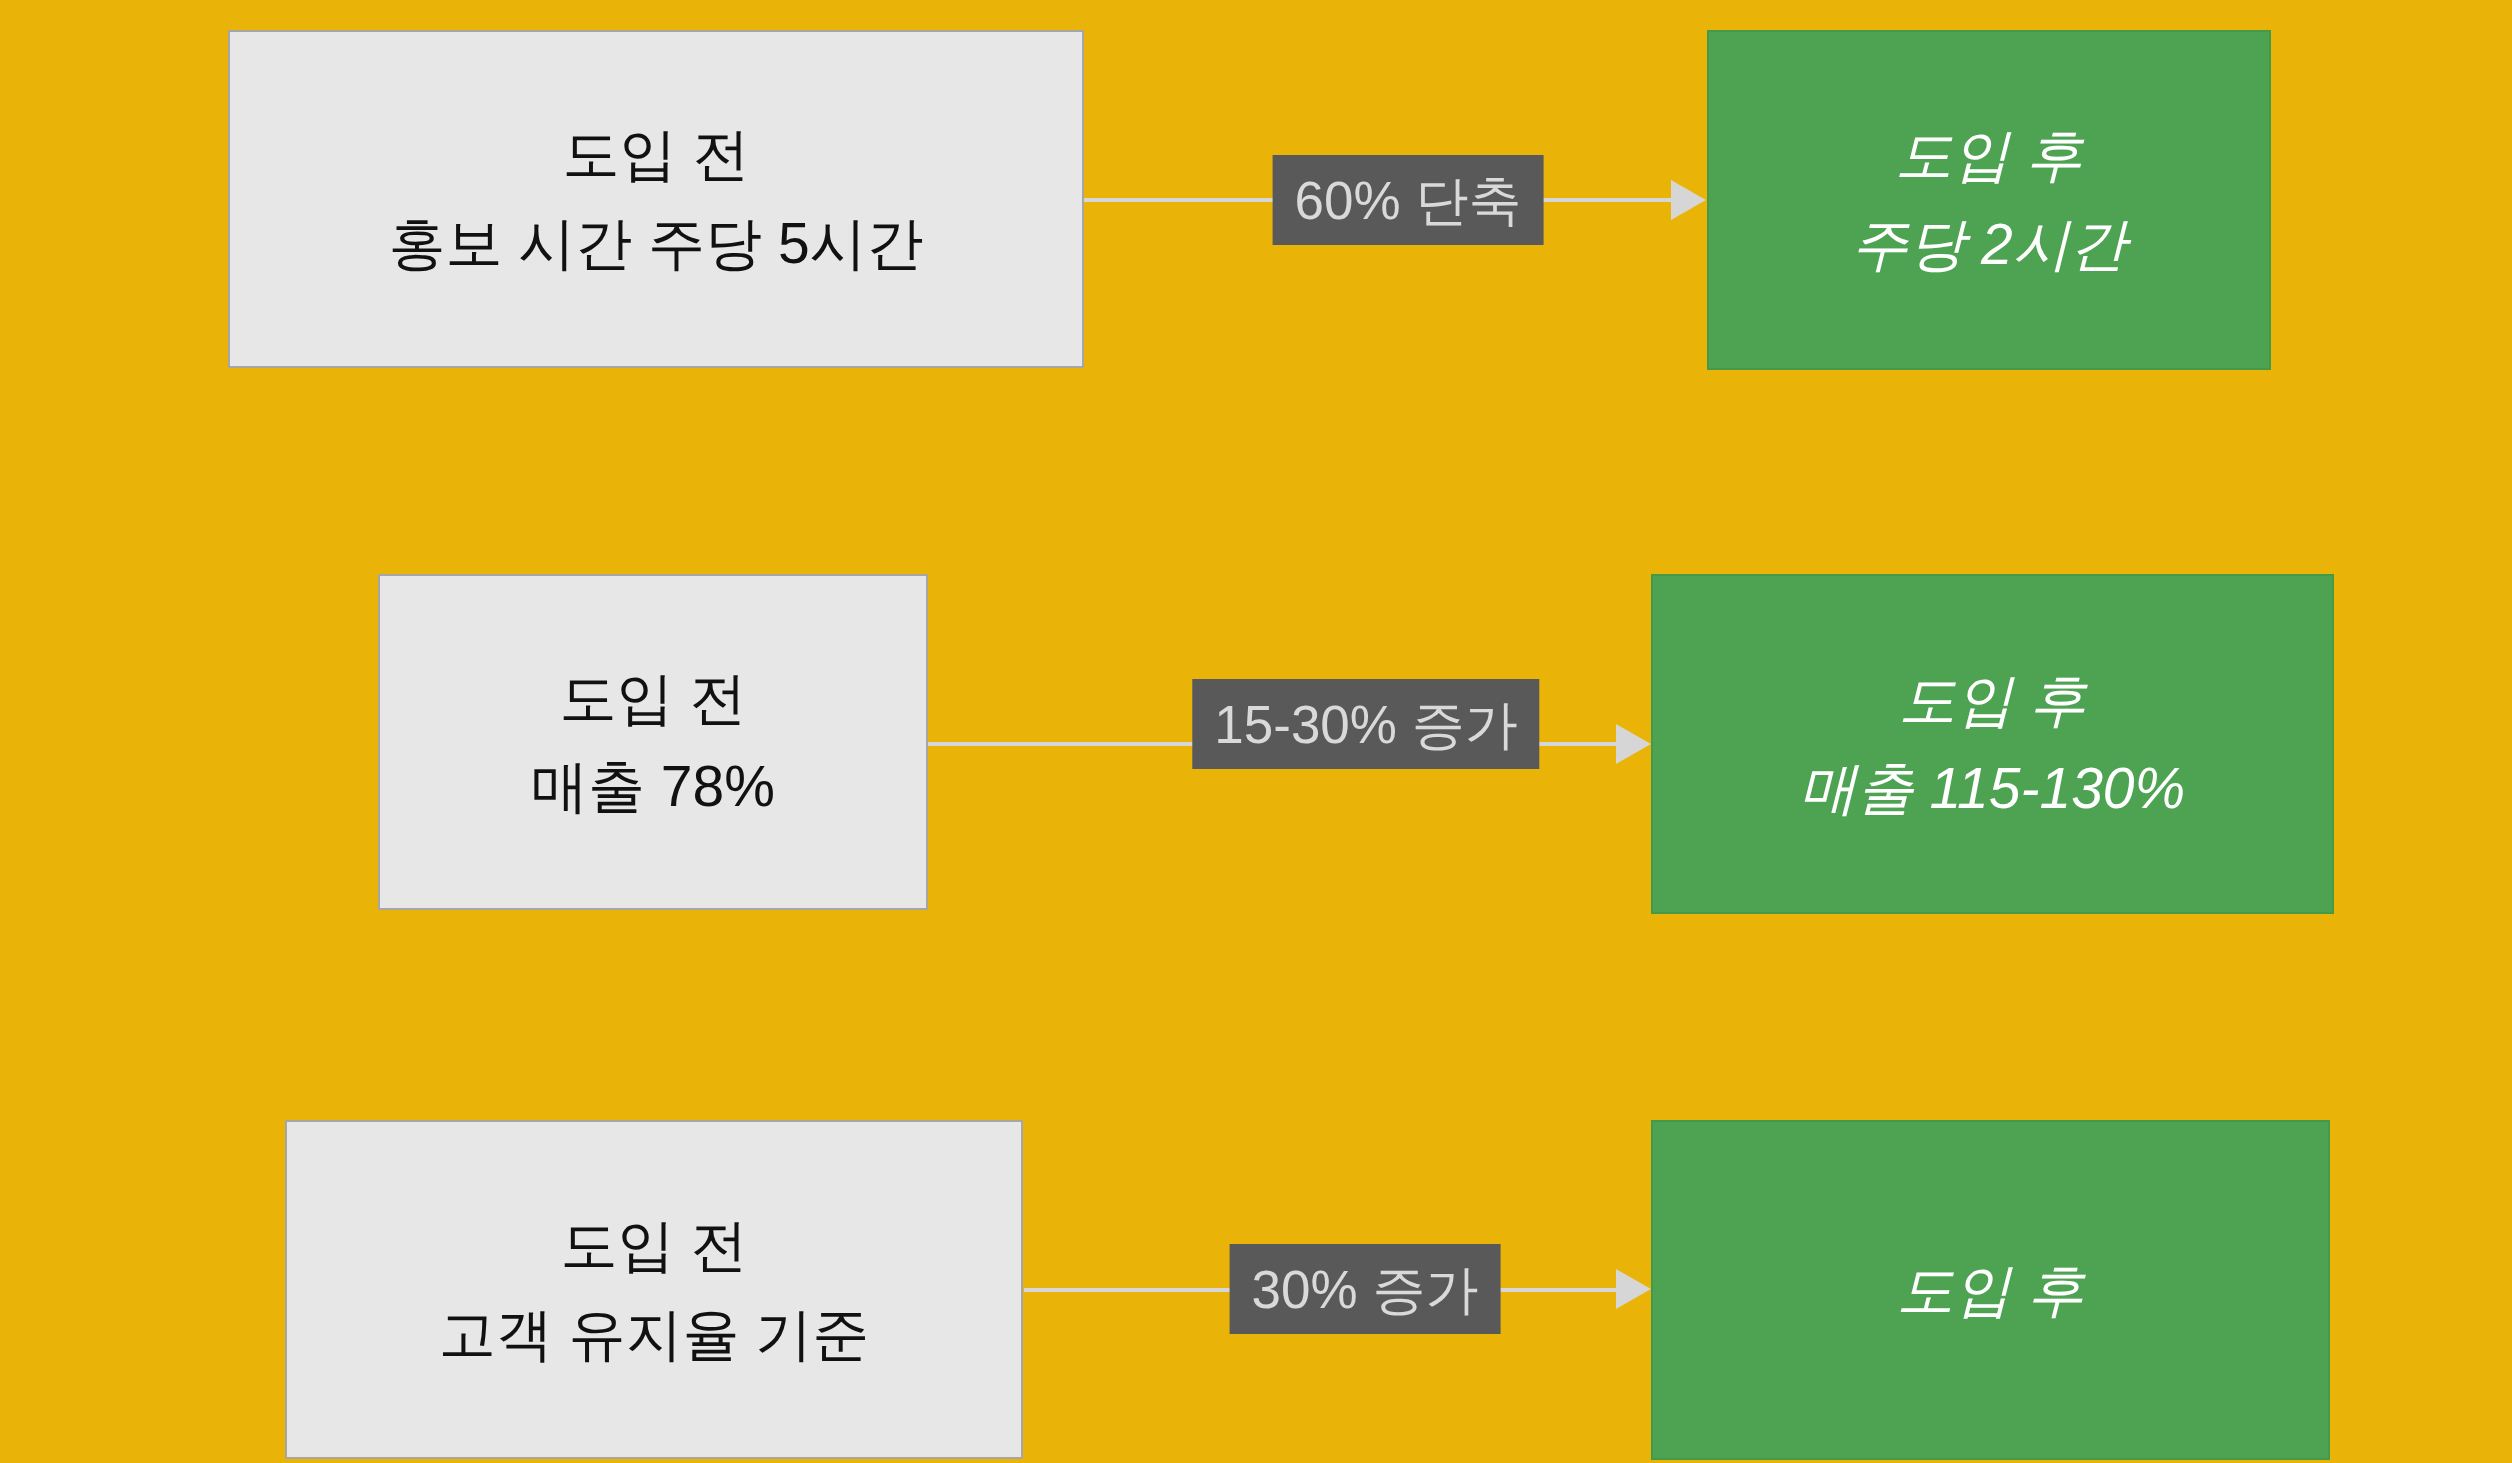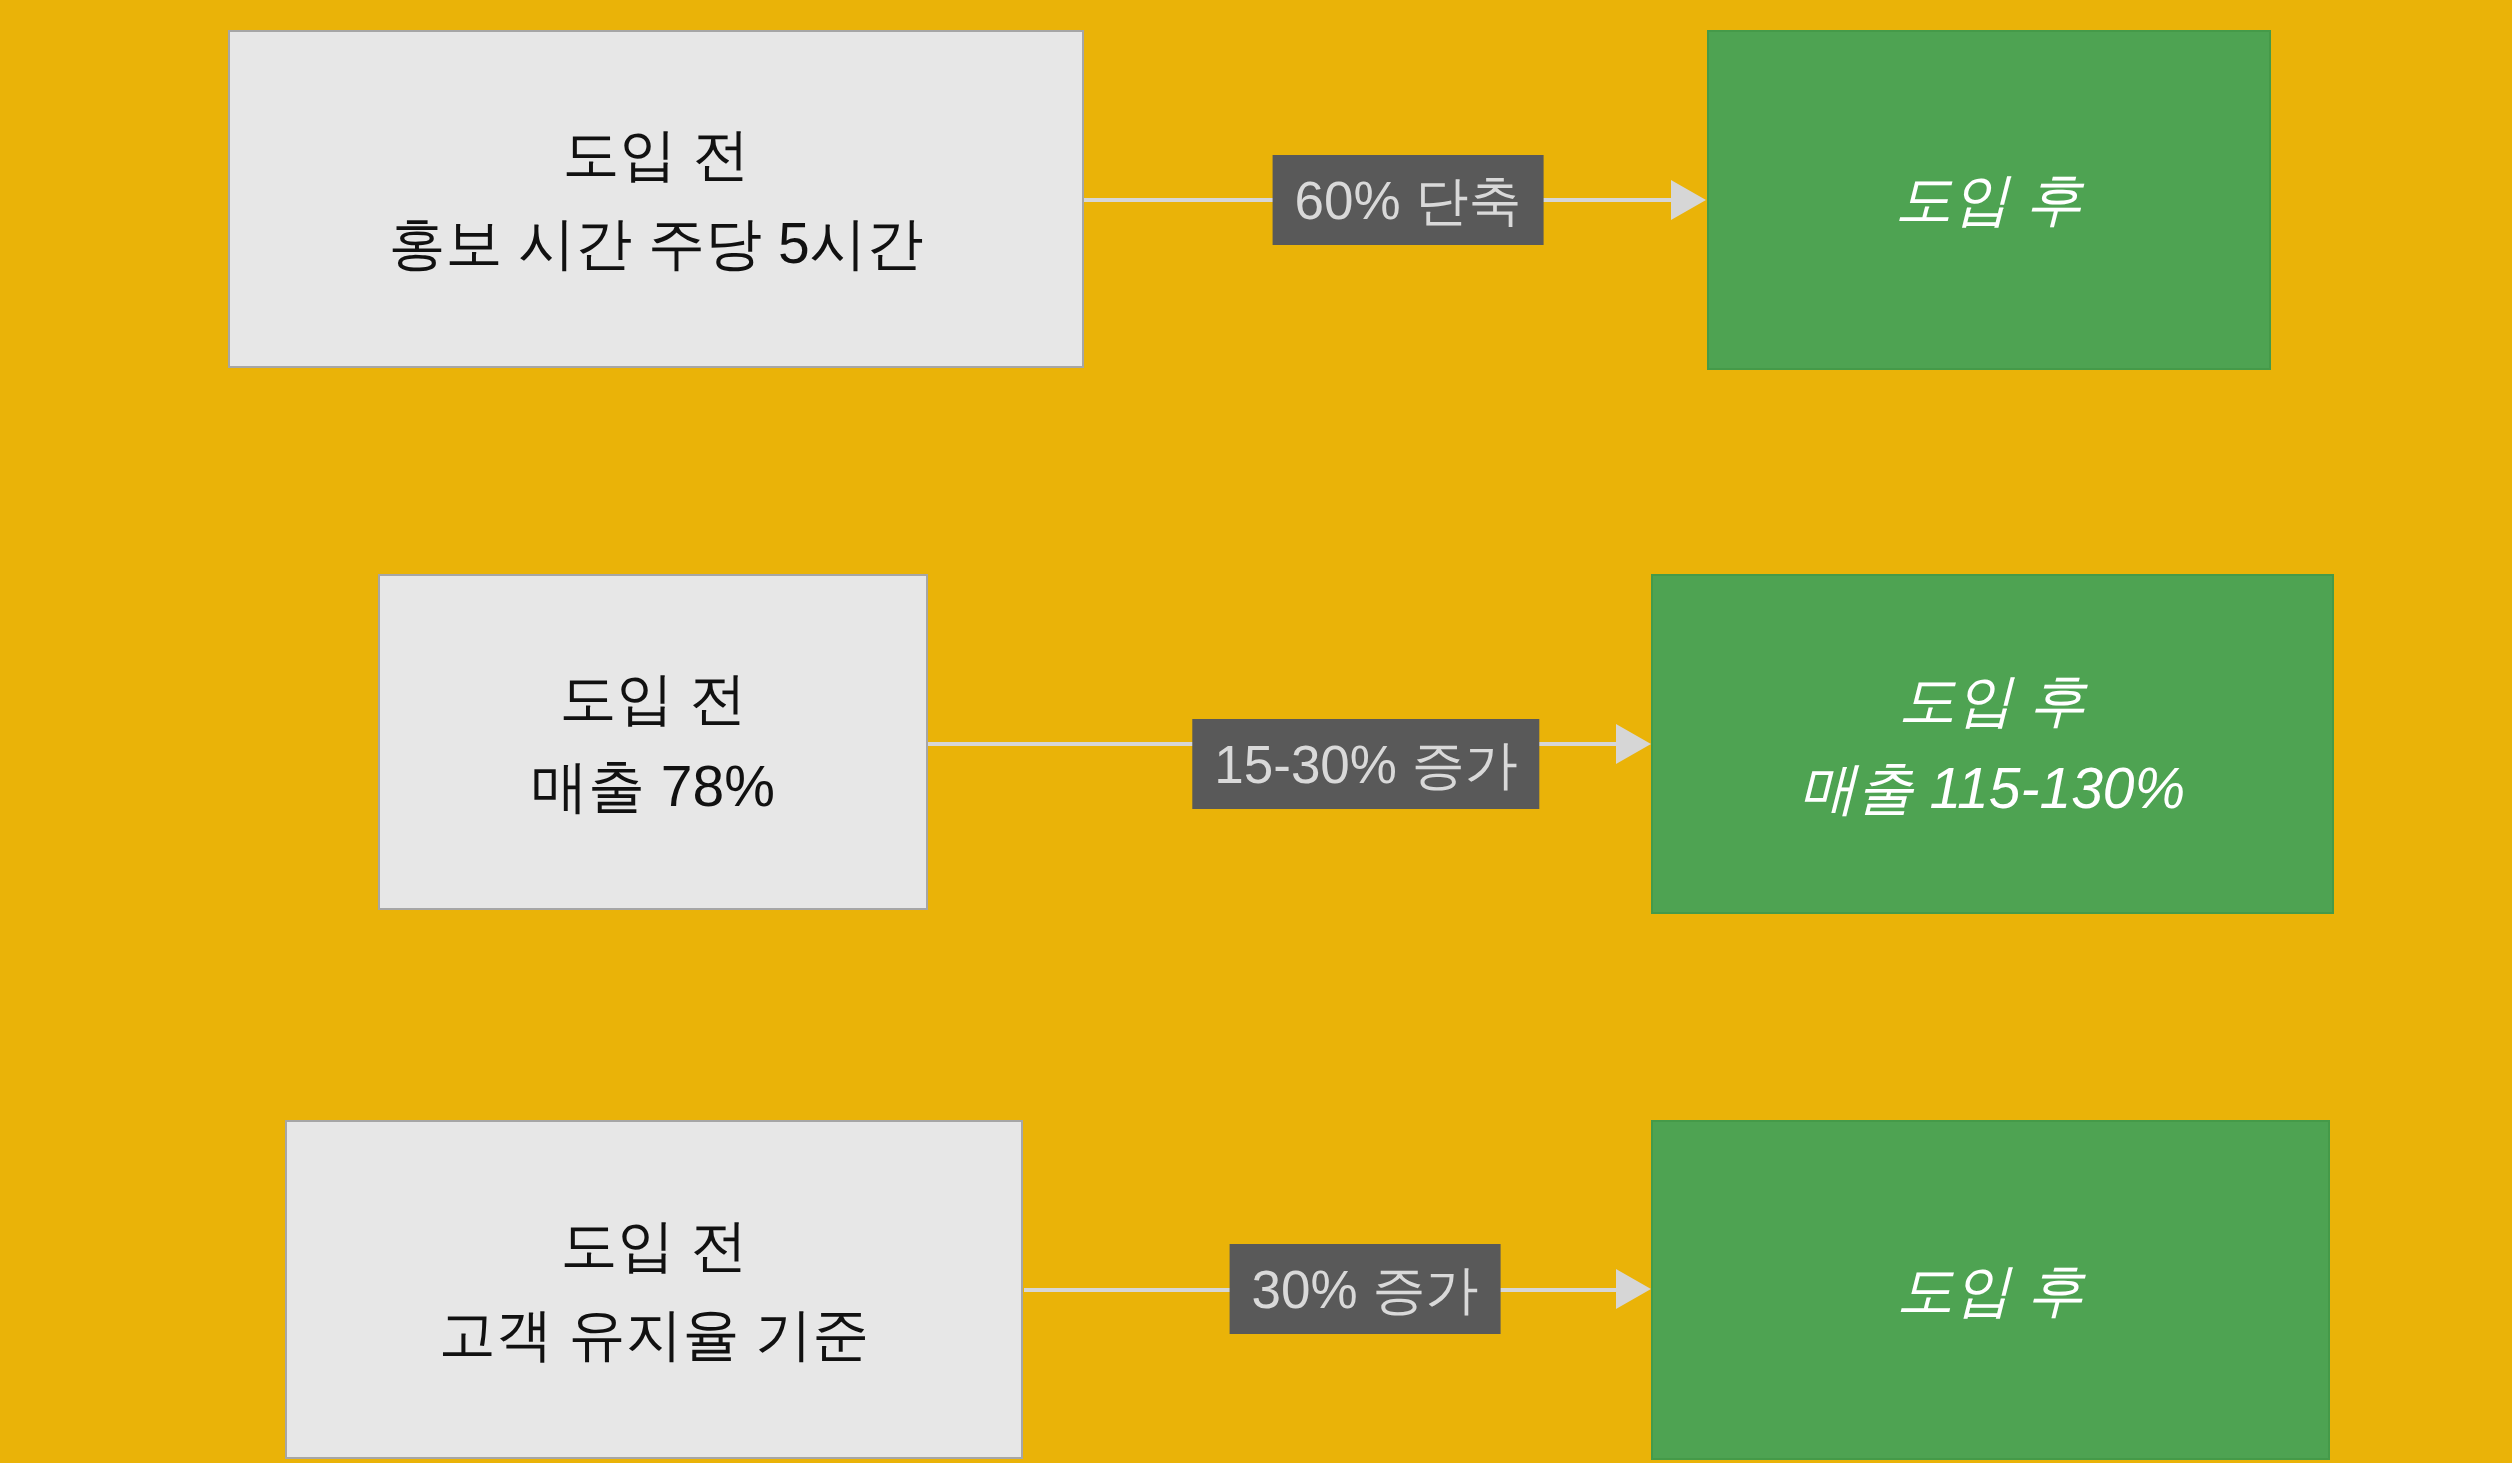--- a/index.html
+++ b/index.html
@@ -69,29 +69,30 @@
 
   <div class="box before-box" style="left:228px; top:29.5px; width:856px; height:338px;">
     <div>도입 전</div>
     <div>홍보 시간 주당 5시간</div>
   </div>
   <div class="arrow-line" style="left:1084px; top:198px; width:589px;"></div>
   <div class="arrow-head" style="left:1671px; top:180px;"></div>
   <div class="badge" style="left:1408px; top:200px;">60% 단축</div>
   <div class="box after-box" style="left:1707px; top:29.5px; width:564px; height:340px;">
     <div>도입 후</div>
+    <div>주당 2시간</div>
   </div>
 
   <div class="box before-box" style="left:378px; top:574px; width:550px; height:336px;">
     <div>도입 전</div>
     <div>매출 78%</div>
   </div>
   <div class="arrow-line" style="left:928px; top:742px; width:689px;"></div>
   <div class="arrow-head" style="left:1616px; top:724px;"></div>
-  <div class="badge" style="left:1366px; top:764px;">15-30% 증가</div>
+  <div class="badge" style="left:1366px; top:724px;">15-30% 증가</div>
   <div class="box after-box" style="left:1651px; top:574px; width:683px; height:340px;">
     <div>도입 후</div>
     <div>매출 115-130%</div>
   </div>
 
   <div class="box before-box" style="left:285px; top:1120px; width:738px; height:339px;">
     <div>도입 전</div>
     <div>고객 유지율 기준</div>
   </div>
   <div class="arrow-line" style="left:1024px; top:1288px; width:594px;"></div>

